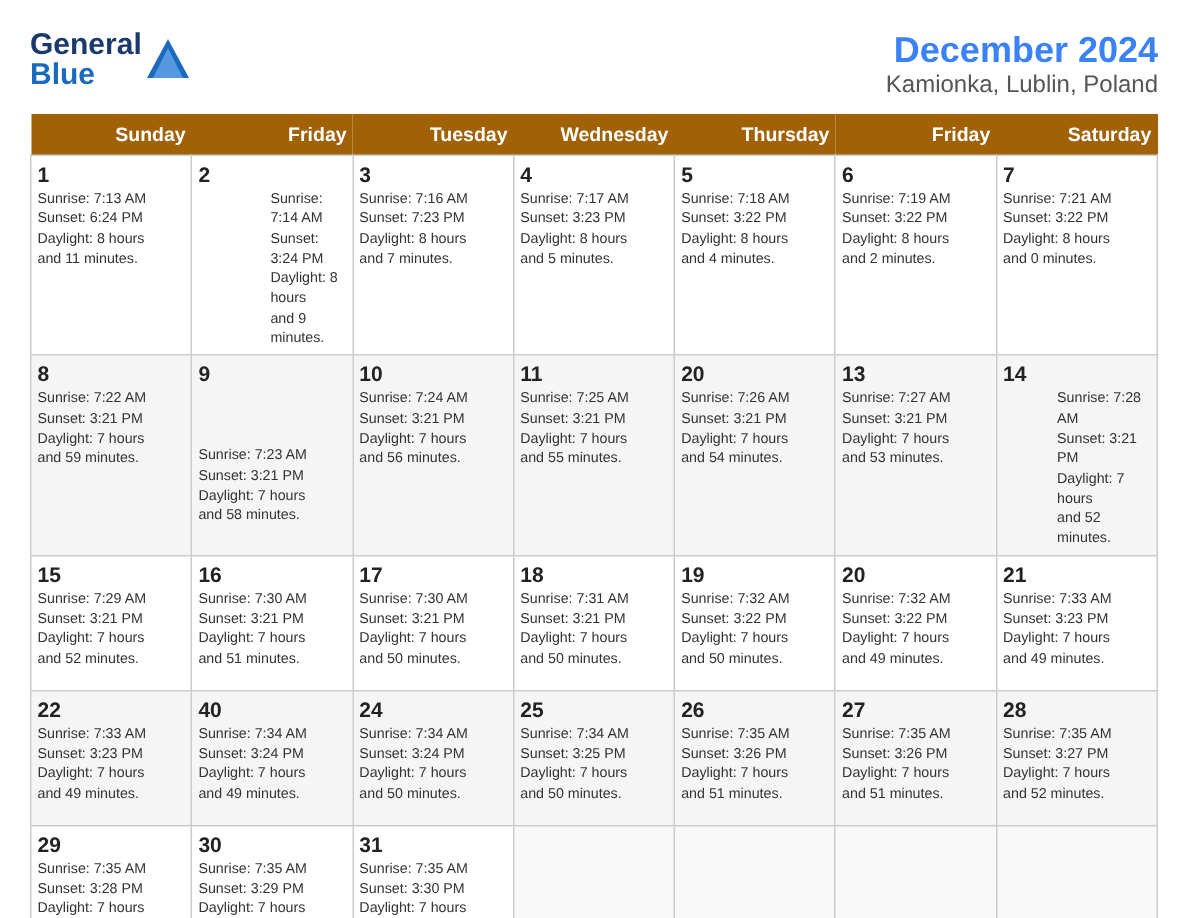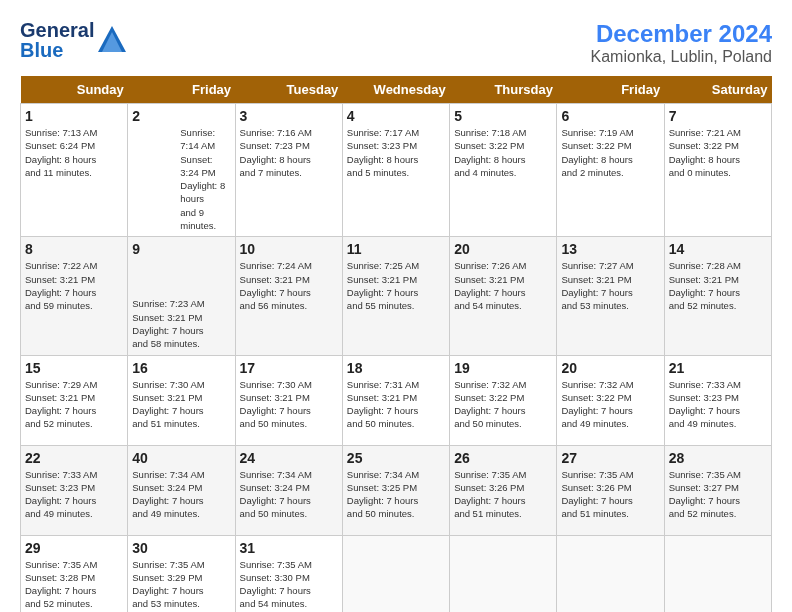--- a/index.html
+++ b/index.html
@@ -201,21 +201,21 @@
         </td>
         <td>
           <span class="day-num">13</span>
           <div class="day-info" style="white-space: pre-line;">Sunrise: 7:27 AM
 Sunset: 3:21 PM
 Daylight: 7 hours
 and 53 minutes.</div>
         </td>
         <td>
           <span class="day-num">14</span>
-          <div class="day-info" style="white-space: pre-line;">Sunrise: 7:28 AM
+          <div class="day-info" style="white-space: pre-line; margin-left: 36px;">Sunrise: 7:28 AM
 Sunset: 3:21 PM
 Daylight: 7 hours
 and 52 minutes.</div>
         </td>
       </tr>
       <tr>
         <td>
           <span class="day-num">15</span>
           <div class="day-info" style="white-space: pre-line;">Sunrise: 7:29 AM
 Sunset: 3:21 PM

